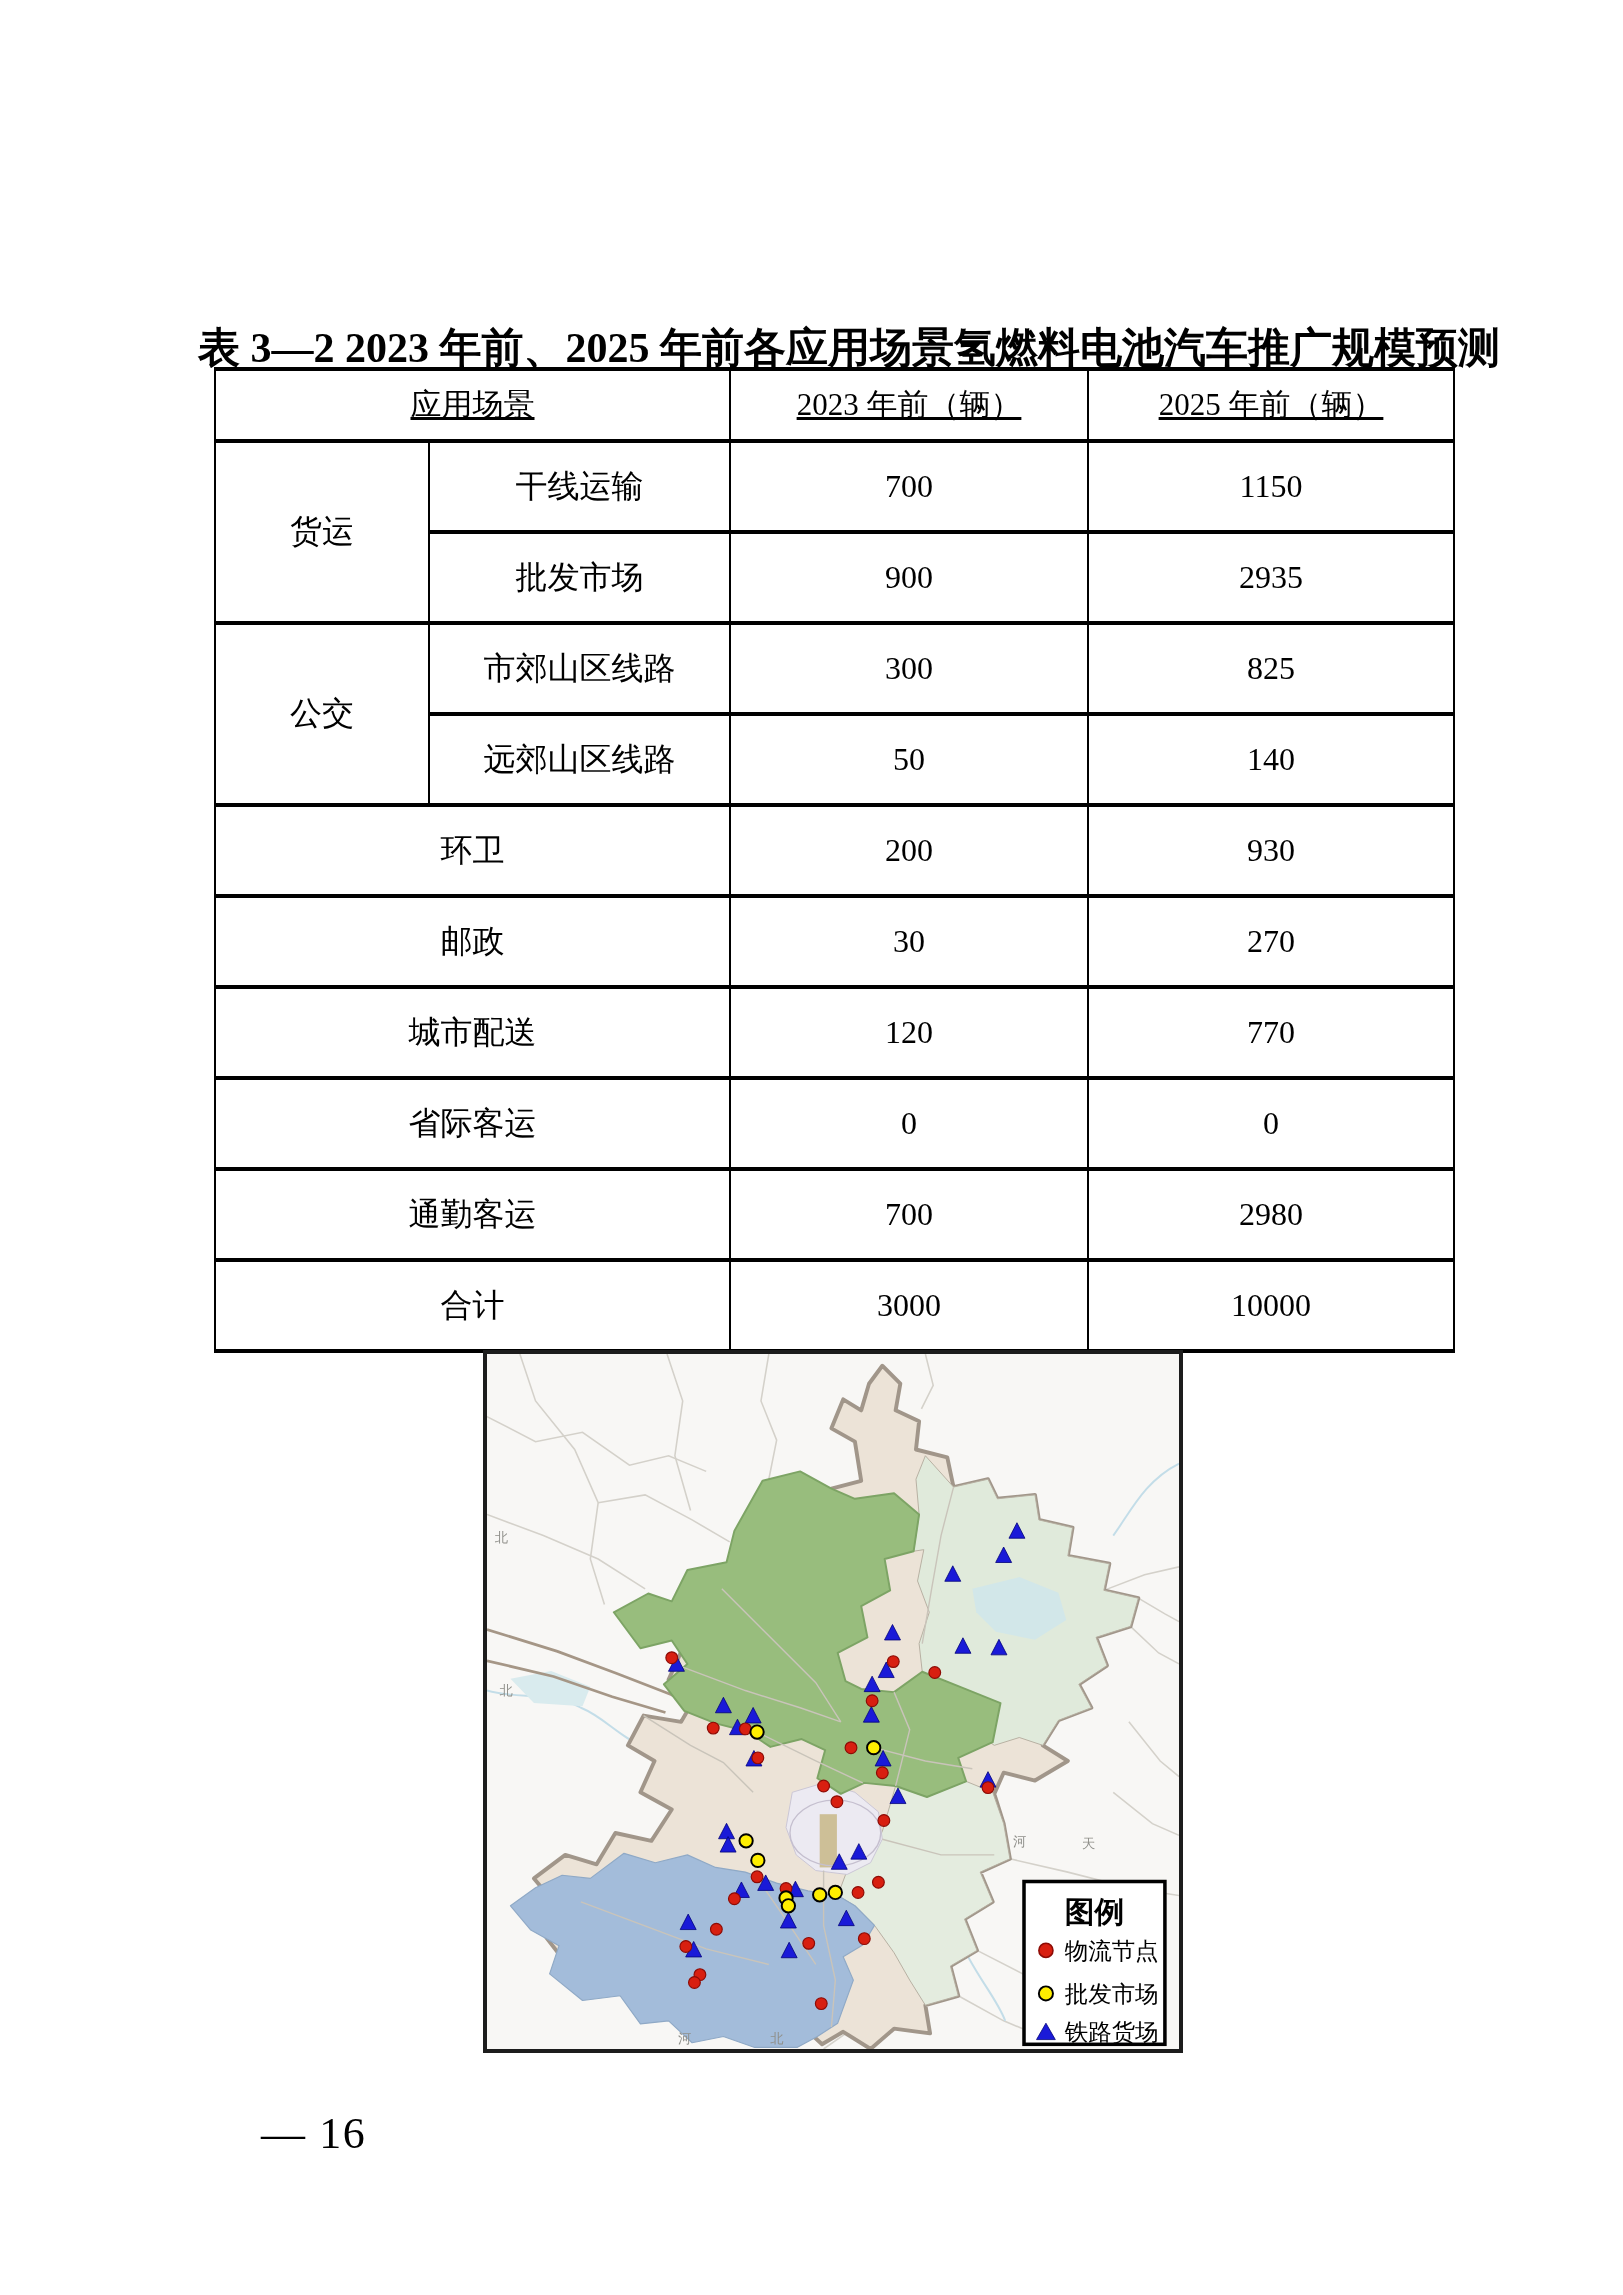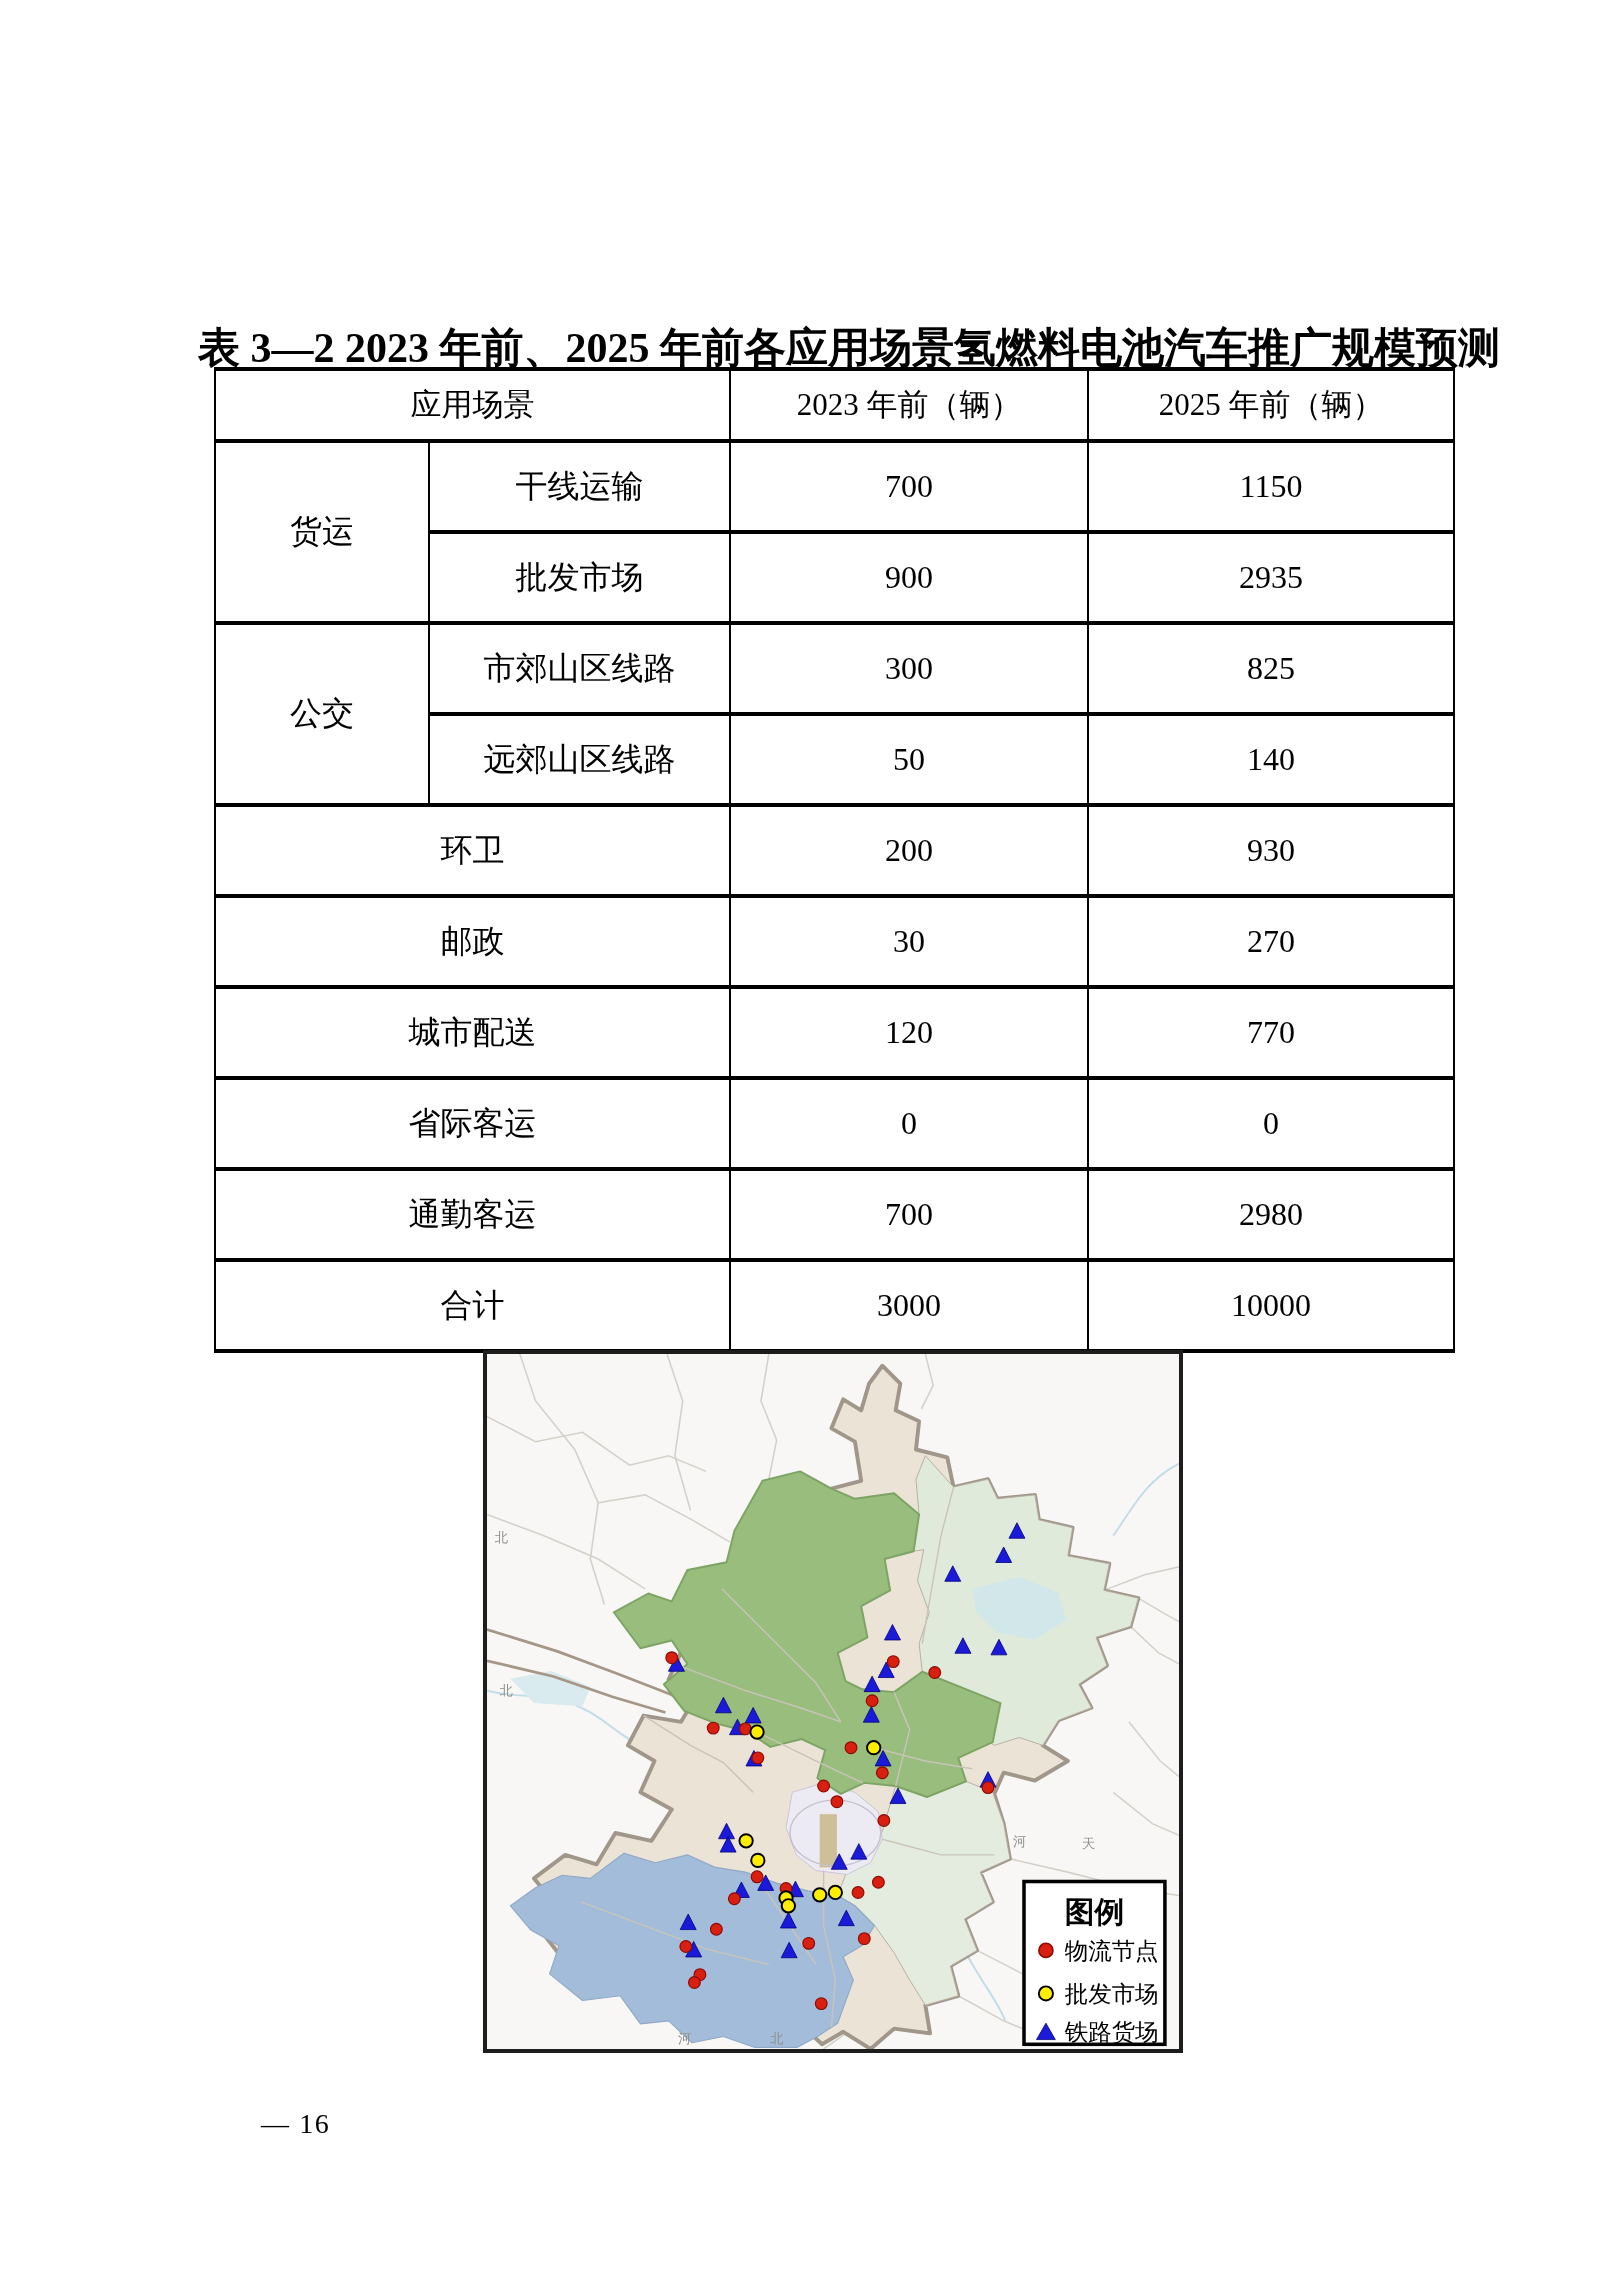--- a/index.html
+++ b/index.html
@@ -16,28 +16,28 @@
   table.fcv {
     position:absolute; left:214px; top:367px; width:1239px;
     border-collapse:collapse; table-layout:fixed; font-size:32px;
   }
   table.fcv td {
     border-left:2.4px solid #000; border-right:2.4px solid #000;
     border-top:4px solid #000; border-bottom:4px solid #000;
     text-align:center; vertical-align:middle; height:87px; padding:0;
     font-weight:normal;
   }
-  table.fcv tr.hr td { height:68px; font-size:31px; }
+  table.fcv tr.hr td { height:68px; font-size:31px;text-decoration:underline; }
   .map-frame {
     position:absolute; left:483px; top:1350px; width:700px; height:703px;
     border:4px solid #1d1d1d; box-sizing:border-box; background:#f8f7f5;
   }
   .map-frame svg { display:block; width:100%; height:100%; }
   .page-num {
-    position:absolute; left:261px; top:2108px; font-size:28px;
+    position:absolute; left:261px; top:2108px; font-size:44px;
     letter-spacing:1.6px;
   }
   .legend-title-text {
     font-family:"Liberation Sans","DejaVu Sans",sans-serif;
     font-size:38px; font-weight:bold;
   }
   .legend-item-text {
     font-family:"Liberation Sans","DejaVu Sans",sans-serif;
     font-size:30px;
   }

